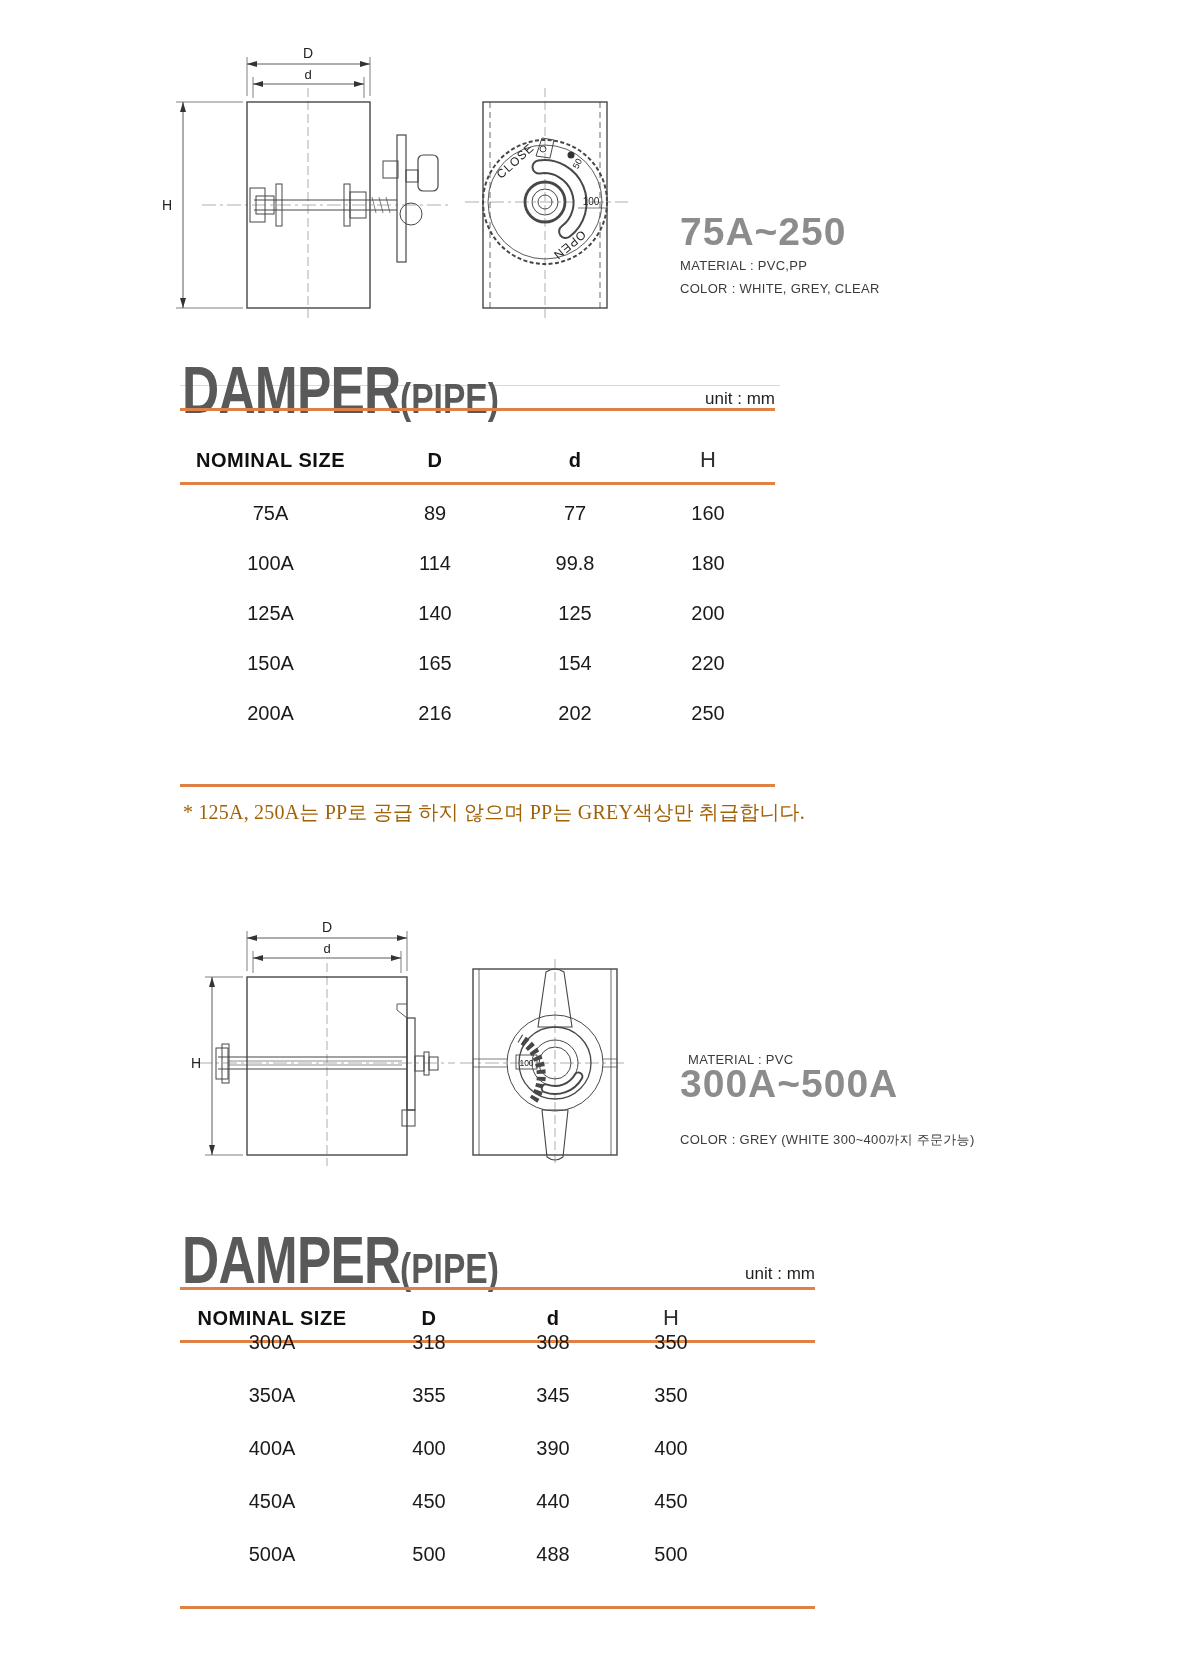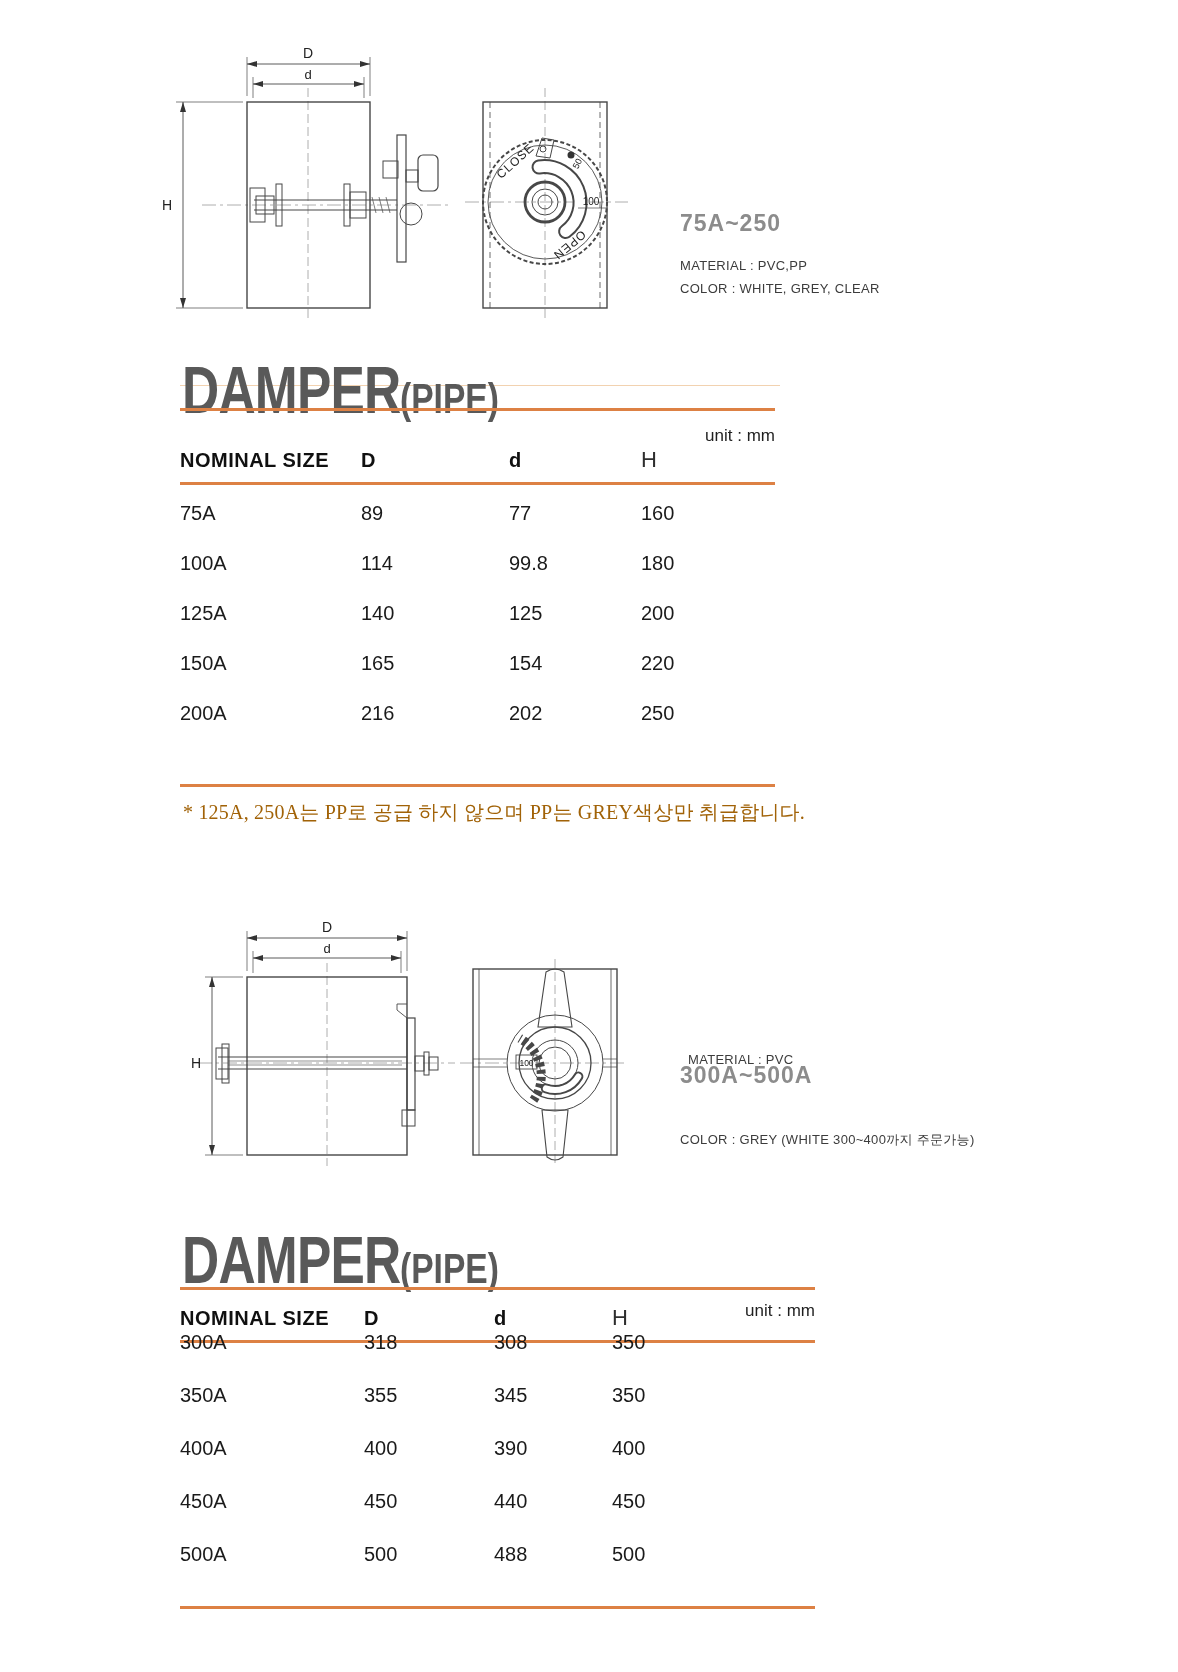--- a/index.html
+++ b/index.html
@@ -3,44 +3,44 @@
 <meta charset="utf-8">
 <style>
   html,body{margin:0;padding:0;background:#ffffff;}
   #page{
     position:relative; width:1178px; height:1672px; background:#ffffff;
     font-family:"Liberation Sans", sans-serif; color:#1d1d1d; overflow:hidden;
   }
   .abs{position:absolute;}
 
   
-  .range-label{font-size:23px; font-weight:bold; color:#8c8c8c; letter-spacing:1px;}
+  .range-label{font-size:39px; font-weight:bold; color:#8c8c8c; letter-spacing:1px;}
   .spec-line{font-size:13px; color:#3c3c3c; letter-spacing:.3px;}
 
   
   .heading{display:flex; align-items:baseline; white-space:nowrap;}
   .heading .damper{
     display:inline-block; font-size:66px; line-height:66px; font-weight:bold;
     color:#595959; transform:scaleX(.78); transform-origin:left bottom;
     letter-spacing:-1px; margin-right:-62px;
   }
   .heading .pipe{
     display:inline-block; font-size:42px; line-height:42px; font-weight:bold;
     color:#595959; transform:scaleX(.8); transform-origin:left bottom;
   }
-  .unit{font-size:17px; color:#1f1f1f; text-align:right;margin-top:37px;}
+  .unit{font-size:17px; color:#1f1f1f; text-align:right;}
   .rule{background:#dd8144; height:3px;}
   .rule-thin{background:#f2d2b0; height:1px;}
 
   
   .trow{display:grid; align-items:center;}
   .t1 .trow{grid-template-columns:181px 148px 132px 134px; height:50px;}
   .t2 .trow{grid-template-columns:184px 130px 118px 118px; height:53px;}
   .trow.head{height:44px;}
-  .cell{font-size:20px; color:#1a1a1a;}
+  .cell{text-align:center; font-size:20px; color:#1a1a1a;}
   .th{font-weight:bold; font-size:20px; color:#101010; letter-spacing:.5px;}
   .th.last{font-weight:normal; font-size:22px; color:#2e2e2e; letter-spacing:0;}
 
   .note{font-size:20px; color:#a16207; line-height:31px; letter-spacing:.2px;font-family:Liberation Serif, serif;}
 
   svg text{font-family:"Liberation Sans", sans-serif; fill:#222;}
   .drawline{stroke:#474747; fill:none;}
 </style>
 </head>
 <body>

